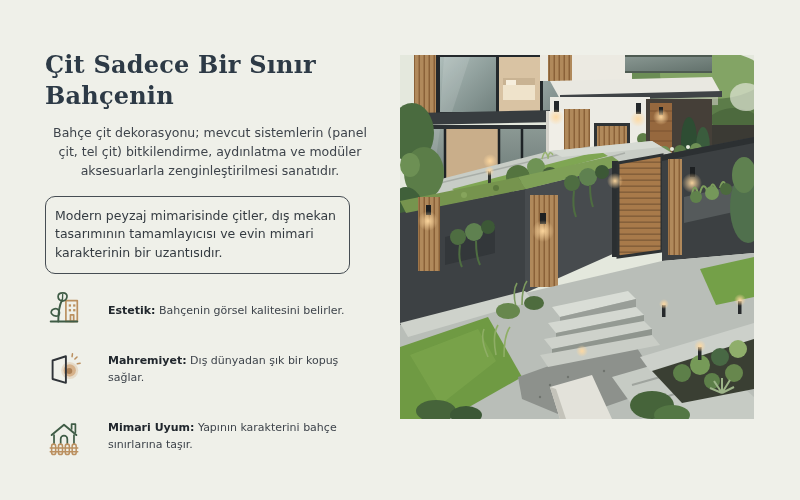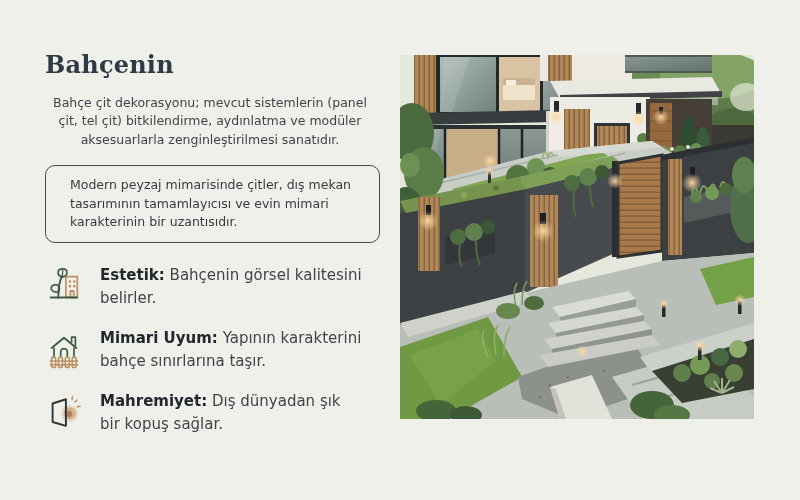--- a/index.html
+++ b/index.html
@@ -4,36 +4,37 @@
 <style>
   html,body{margin:0;padding:0;background:#eff0e9;}
   .slide{position:relative;width:800px;height:500px;background:#eff0e9;
          font-family:"DejaVu Sans","Liberation Sans",sans-serif;overflow:hidden;}
   .left-col{position:absolute;left:45px;top:50px;width:330px;}
   .title{margin:0;font-family:"DejaVu Serif","Liberation Serif",serif;font-weight:700;
          font-size:24px;line-height:1.28;letter-spacing:.2px;color:#2d3a46;}
   .title span{display:block;}
   .intro{margin:13px 0 0;font-size:12.5px;line-height:1.5;color:#3e444b;text-align:center;}
   .hbox{margin-top:15px;border:1.5px solid #464d53;border-radius:10px;
-        padding:10px 24px;font-size:12.5px;line-height:1.5;color:#343b41;width:285px;}
+        padding:10px 9px;font-size:12.5px;line-height:1.5;color:#343b41;width:285px;}
   .features{margin-top:17px;display:flex;flex-direction:column;gap:10px;}
   .feat{display:flex;gap:13px;align-items:center;}
   .fic{width:38px;height:38px;flex:0 0 38px;}
-  .feat p{margin:4px;font-size:15px;line-height:1.5;color:#3e444b;max-width:262px;}
+  .feat p{margin:12px;font-size:11px;line-height:1.5;color:#3e444b;max-width:262px;}
   .feat b{color:#21272d;font-weight:700;}
   .photo{position:absolute;left:400px;top:55px;width:354px;height:364px;overflow:hidden;}
   .photo svg{display:block;width:100%;height:100%;}
 </style>
 </head>
 <body>
 
 <div class="slide">
 
   <div class="left-col">
     <h1 class="title">
+      <span>Çit Sadece Bir Sınır</span>
       <span>Bahçenin</span>
     </h1>
 
     <p class="intro">Bahçe çit dekorasyonu; mevcut sistemlerin (panel çit, tel çit) bitkilendirme, aydınlatma ve modüler aksesuarlarla zenginleştirilmesi sanatıdır.</p>
 
     <div class="hbox">
       <span>Modern peyzaj mimarisinde çitler, dış mekan tasarımının tamamlayıcısı ve evin mimari karakterinin bir uzantısıdır.</span>
     </div>
 
     <div class="features">
@@ -50,44 +51,44 @@
           <path d="M14 31 C14 23 14.5 15 18 8.5" stroke="#3f5c46" stroke-width="2"></path>
           <path d="M18 9.5 c-5.5 -1.5 -6 -8.5 0.8 -8.5 c6.8 0 5 8 -0.8 8.5 z" stroke="#3f5c46" stroke-width="1.8"></path>
           <path d="M18.4 8.5 L18.6 2.6" stroke="#3f5c46" stroke-width="1.4"></path>
           <path d="M14.2 25 c-7 1.6 -10.2 -4.6 -5.4 -6.8 c4.8 -2.2 8 2.6 5.4 6.8 z" stroke="#3f5c46" stroke-width="1.8"></path>
         </svg>
         <p><b>Estetik:</b> <span>Bahçenin görsel kalitesini belirler.</span></p>
       </div>
 
       <div class="feat">
         <svg class="fic" viewBox="0 0 40 40" fill="none" stroke-linecap="round" stroke-linejoin="round">
+          <circle cx="26" cy="20.5" r="9" fill="#c89058" opacity=".22"></circle>
+          <circle cx="26" cy="20.5" r="6.5" fill="#c89058" opacity=".55"></circle>
+          <circle cx="25.5" cy="21" r="3.2" fill="#8a5a2b" opacity=".55"></circle>
+          <path d="M8 10 L22 5.5 L22 33.5 L8 29.5 Z" stroke="#2f3338" stroke-width="2"></path>
+          <path d="M31.5 8.5 l2.2 -2.2" stroke="#bb9060" stroke-width="1.6"></path>
+          <path d="M34 13.5 l3 -0.6" stroke="#bb9060" stroke-width="1.6"></path>
+          <path d="M28.5 6 l0.4 -3" stroke="#bb9060" stroke-width="1.6"></path>
+        </svg>
+        <p><b>Mahremiyet:</b> <span>Dış dünyadan şık bir kopuş sağlar.</span></p>
+      </div>
+
+      <div class="feat">
+        <svg class="fic" viewBox="0 0 40 40" fill="none" stroke-linecap="round" stroke-linejoin="round">
           <path d="M7 18 L20 7 L33 18" stroke="#3f5c46" stroke-width="2"></path>
           <path d="M28 11.5 V6.5 H32 V15" stroke="#3f5c46" stroke-width="1.8"></path>
           <path d="M9.5 18 V26.5 M30.5 18 V26.5" stroke="#3f5c46" stroke-width="1.8"></path>
           <path d="M16.5 26.5 v-4.5 a3.5 3.5 0 0 1 7 0 v4.5" stroke="#3f5c46" stroke-width="1.8"></path>
           <path d="M5.5 31.5 H34.5 M5.5 35.5 H34.5" stroke="#bb9060" stroke-width="1.5"></path>
           <rect x="7" y="27.5" width="4.2" height="11" rx="2" stroke="#bb9060" stroke-width="1.6"></rect>
           <rect x="14.2" y="27.5" width="4.2" height="11" rx="2" stroke="#bb9060" stroke-width="1.6"></rect>
           <rect x="21.4" y="27.5" width="4.2" height="11" rx="2" stroke="#bb9060" stroke-width="1.6"></rect>
           <rect x="28.6" y="27.5" width="4.2" height="11" rx="2" stroke="#bb9060" stroke-width="1.6"></rect>
         </svg>
         <p><b>Mimari Uyum:</b> <span>Yapının karakterini bahçe sınırlarına taşır.</span></p>
-      </div>
-
-      <div class="feat">
-        <svg class="fic" viewBox="0 0 40 40" fill="none" stroke-linecap="round" stroke-linejoin="round">
-          <circle cx="26" cy="20.5" r="9" fill="#c89058" opacity=".22"></circle>
-          <circle cx="26" cy="20.5" r="6.5" fill="#c89058" opacity=".55"></circle>
-          <circle cx="25.5" cy="21" r="3.2" fill="#8a5a2b" opacity=".55"></circle>
-          <path d="M8 10 L22 5.5 L22 33.5 L8 29.5 Z" stroke="#2f3338" stroke-width="2"></path>
-          <path d="M31.5 8.5 l2.2 -2.2" stroke="#bb9060" stroke-width="1.6"></path>
-          <path d="M34 13.5 l3 -0.6" stroke="#bb9060" stroke-width="1.6"></path>
-          <path d="M28.5 6 l0.4 -3" stroke="#bb9060" stroke-width="1.6"></path>
-        </svg>
-        <p><b>Mahremiyet:</b> <span>Dış dünyadan şık bir kopuş sağlar.</span></p>
       </div>
 
     </div>
   </div>
 
   <div class="photo" role="img" aria-label="Modern evin bahçesi: antrasit ve ahşap çit panelleri, yeşil çatılı duvarlar, dikey bahçeler, beton yollar ve peyzaj aydınlatması">
     <svg viewBox="0 0 354 364" preserveAspectRatio="none">
       <defs>
         <radialGradient id="glow">
           <stop offset="0" stop-color="#ffd9a0" stop-opacity=".95"></stop>

